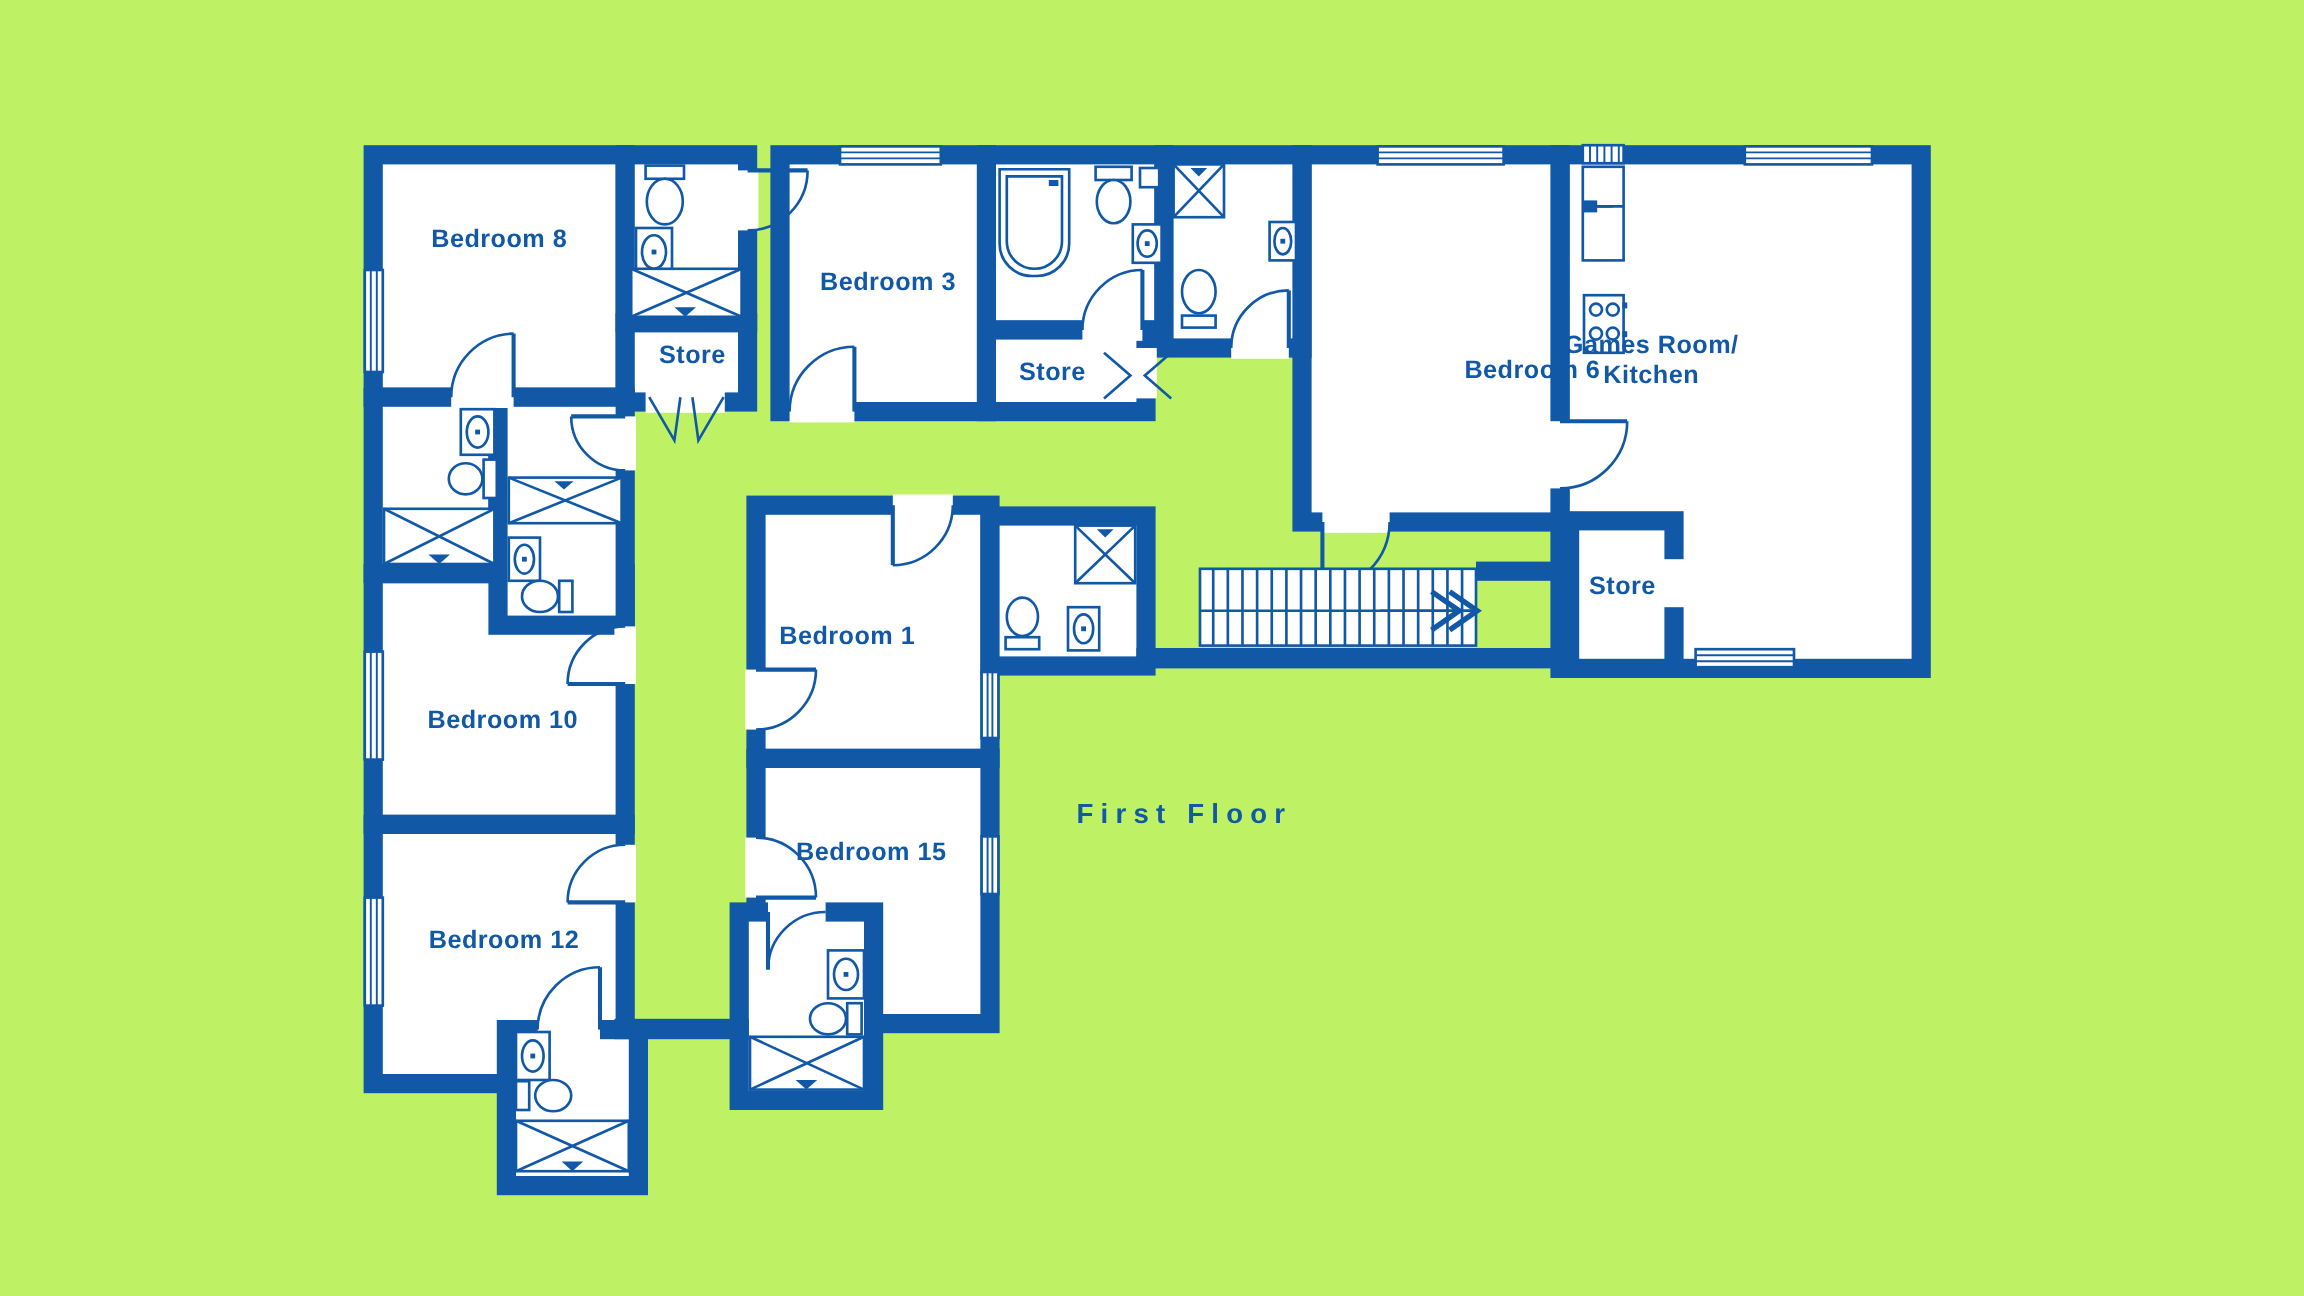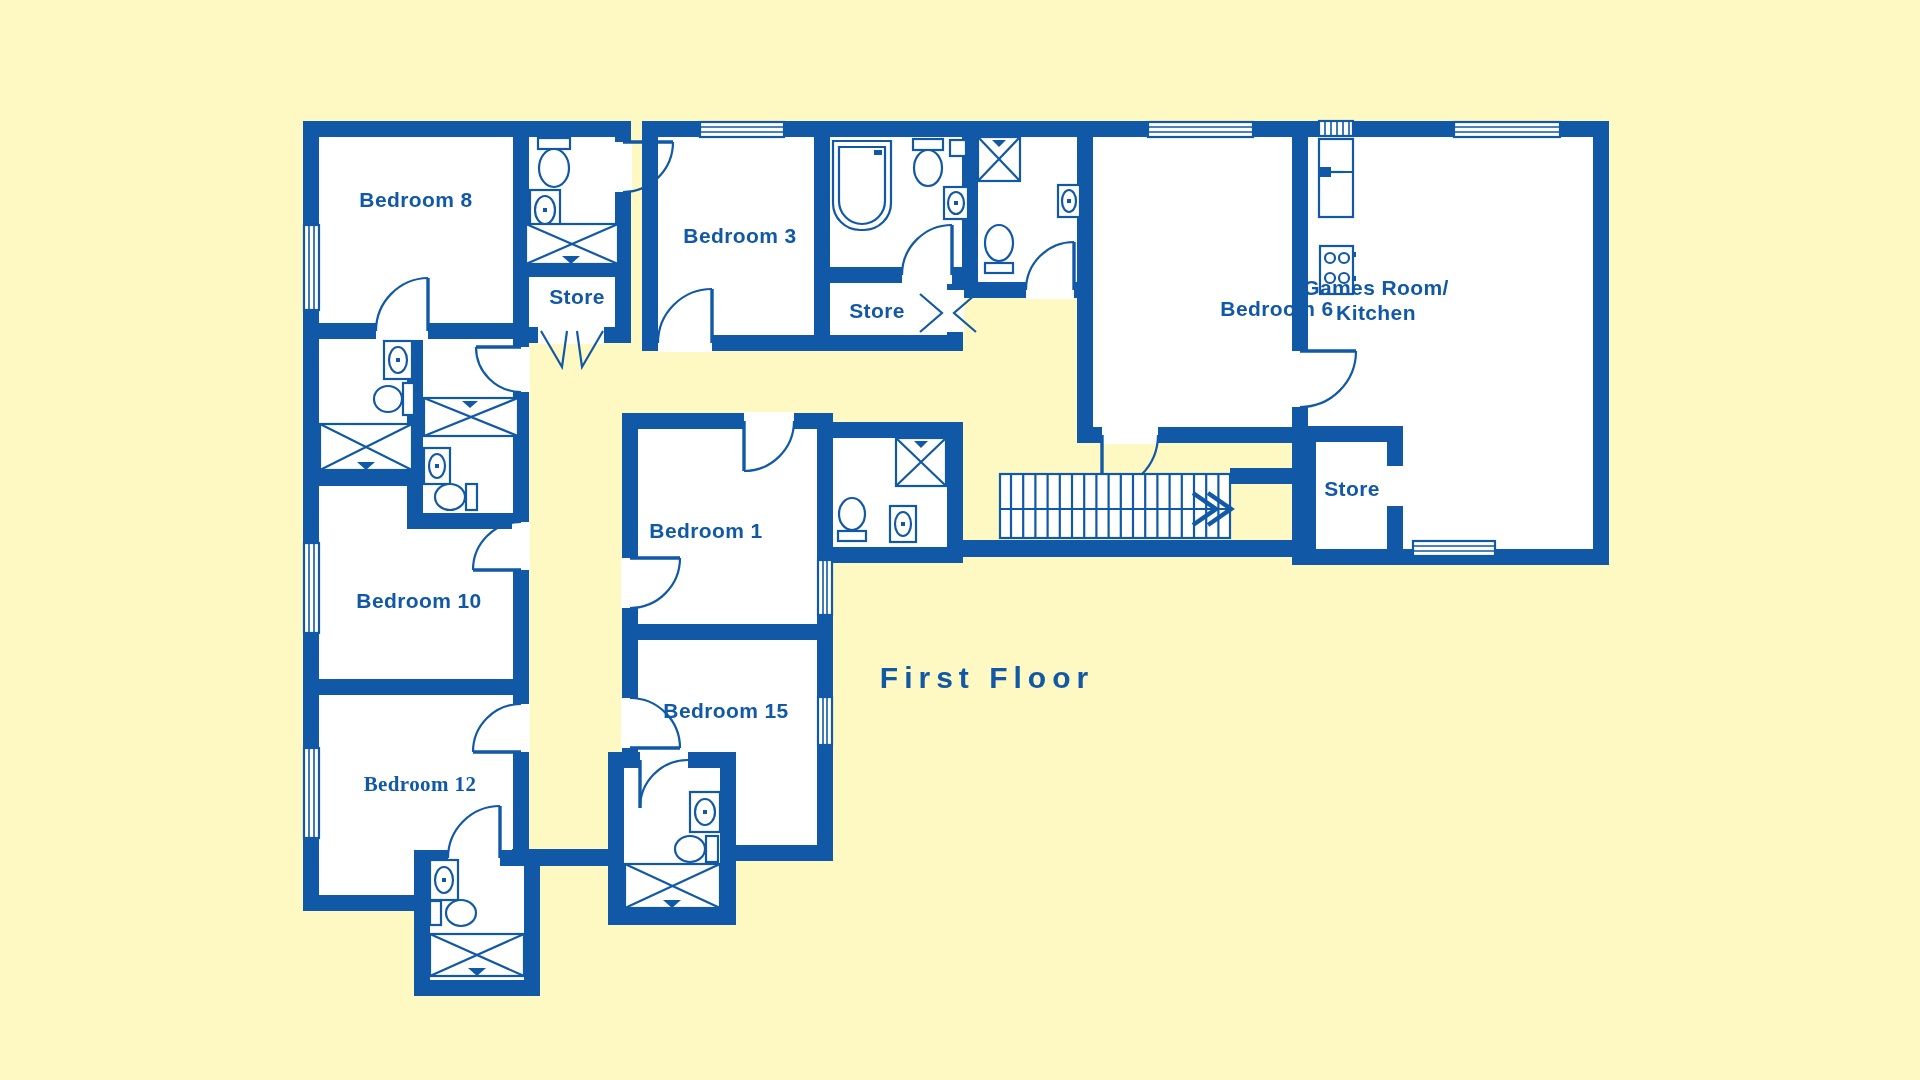--- a/index.html
+++ b/index.html
@@ -1,23 +1,23 @@
 <!DOCTYPE html>
 <html style="--wall: #1159A6;"><head>
 <meta charset="utf-8">
 <style>
   html,body{margin:0;padding:0;background:#fff;width:1920px;height:1080px;overflow:hidden;
     font-family:"Liberation Sans",sans-serif;}
-  #canvas{position:relative;width:1920px;height:1080px;background:#fef9c3;}
+  #canvas{position:relative;width:1920px;height:1080px;background:#bef264;}
   #plan-svg{position:absolute;left:0;top:0;}
   .room-label{position:absolute;transform:translate(-50%,-50%);color:var(--wall,#1159A6);
     font-size:21px;font-weight:700;letter-spacing:.4px;white-space:pre-line;text-align:center;
     line-height:1.18;}
   .floor-title{position:absolute;left:987px;top:678px;transform:translate(-50%,-50%);
-    color:var(--wall,#1159A6);font-size:30px;font-weight:700;letter-spacing:6px;white-space:nowrap;}
+    color:var(--wall,#1159A6);font-size:23px;font-weight:700;letter-spacing:6px;white-space:nowrap;}
   .room{fill:#fff;stroke:var(--wall,#1159A6);stroke-width:16;}
   .wallfill{fill:var(--wall,#1159A6);stroke:none;}
   .gap{fill:#fff;stroke:none;}
   .thin{fill:none;stroke:var(--wall,#1159A6);stroke-width:2.2;}
   .thin-f{fill:#fff;stroke:var(--wall,#1159A6);stroke-width:2.2;}
   .leaf{fill:none;stroke:var(--wall,#1159A6);stroke-width:3.4;}
   .winline{fill:none;stroke:var(--wall,#1159A6);stroke-width:1.6;}
   .drain{fill:var(--wall,#1159A6);stroke:none;}
   .arrow{fill:none;stroke:var(--wall,#1159A6);stroke-width:4.5;}
 </style>
@@ -337,18 +337,18 @@
       <div class="room-label" style="left: 577px; top: 297px;">Store</div>
       <div class="room-label" style="left: 740px; top: 236px;">Bedroom 3</div>
       <div class="room-label" style="left: 877px; top: 311px;">Store</div>
       <div class="room-label" style="left: 1253px; top: 309px; margin-left: 24px;">Bedroom 6</div>
       <div class="room-label" style="left: 1376px; top: 301px;">Games Room/
 Kitchen</div>
       <div class="room-label" style="left: 1352px; top: 489px;">Store</div>
       <div class="room-label" style="left: 706px; top: 531px;">Bedroom 1</div>
       <div class="room-label" style="left: 419px; top: 601px;">Bedroom 10</div>
       <div class="room-label" style="left: 726px; top: 711px;">Bedroom 15</div>
-      <div class="room-label" style="left: 420px; top: 784px; font-family: Liberation Serif, serif;">Bedroom 12</div>
+      <div class="room-label" style="left: 420px; top: 784px;">Bedroom 12</div>
     </div>
 
 <div class="floor-title">First Floor</div>
 
 </div>
 
 </body></html>

